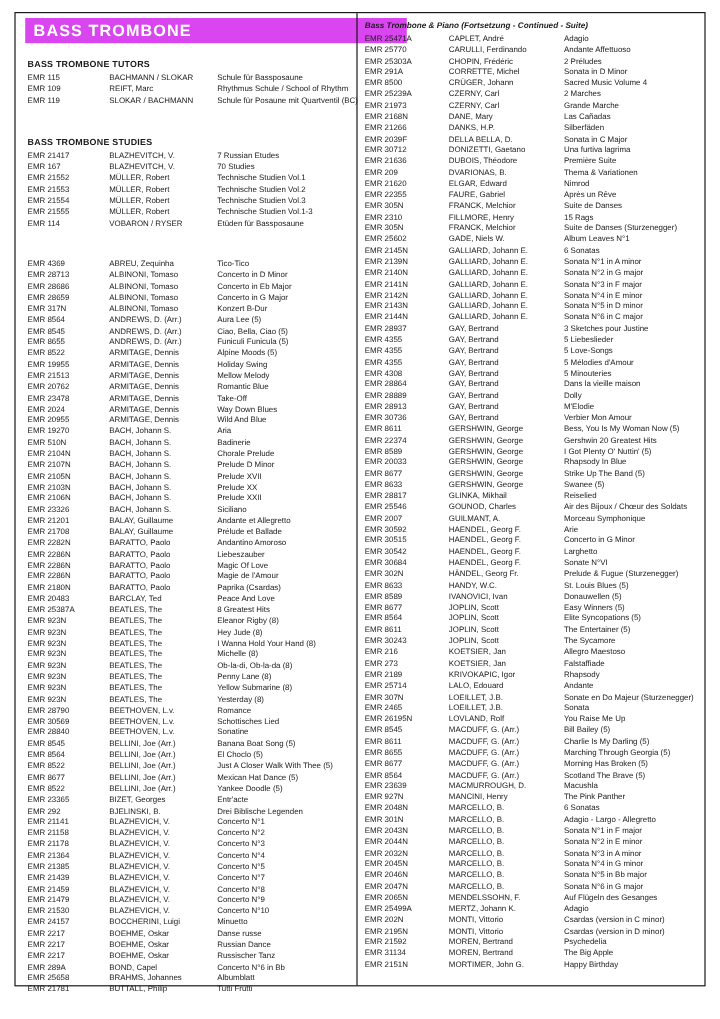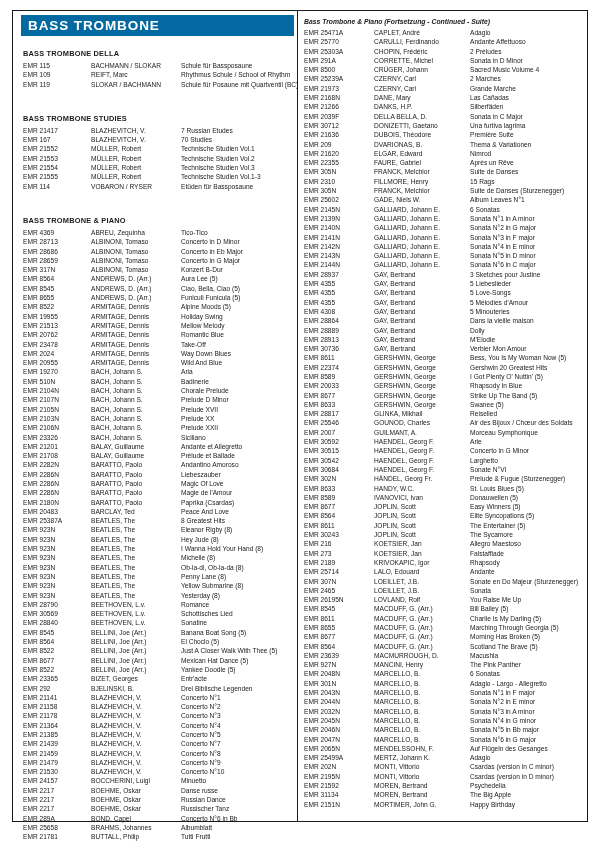--- a/index.html
+++ b/index.html
@@ -1,20 +1,20 @@
 <!DOCTYPE html>
 <html><head>
 <meta charset="utf-8">
 <style>
   * { margin:0; padding:0; box-sizing:border-box; }
   html,body { background:#e9e9e9; }
   body { width:600px; height:849px; font-family:"Liberation Sans", sans-serif; color:#1a1a1a; }
   .page { position:relative; width:600px; height:849px; background:#fff; overflow:hidden; }
   .frame { position:absolute; left:12px; top:10px; width:576px; height:812px; border:1px solid #1a1a1a; background:#fff; }
-  .titlebar { position:absolute; left:8px; top:4px; width:273px; height:21px; background:#0369a1; color:#fff;
+  .titlebar { position:absolute; left:8px; top:4px; width:318px; height:21px; background:#d946ef; color:#fff;
               font-weight:bold; font-size:13.5px; line-height:21px; padding-left:7px; letter-spacing:0.9px; }
   .lcol { position:absolute; left:10px; top:28px; width:272px; }
   .vdiv { position:absolute; left:284px; top:0; width:1px; height:100%; background:#1a1a1a; }
   .rcol { position:absolute; left:291px; top:6px; width:283px; }
   .section { margin-top:25px; }
   .section:first-child { margin-top:10px; }
   .sec-h { font-size:7.4px; font-weight:bold; letter-spacing:0.2px; margin-bottom:3px; }
   .r-h { font-size:6.8px; font-weight:bold; font-style:italic; line-height:10px; margin-bottom:1px; }
   .row { display:flex; font-size:6.6px; line-height:9.3px; white-space:nowrap; }
   .c-ref { flex:none; }
@@ -28,21 +28,21 @@
 </head>
 <body>
 
 <div class="page">
   <div class="frame">
 
     <div class="titlebar">BASS TROMBONE</div>
 
     <div class="lcol">
       <div class="section">
-        <div class="sec-h">BASS TROMBONE DELLA</div>
+        <div class="sec-h">BASS TROMBONE TUTORS</div>
         <div class="rows">
             <div class="row">
               <span class="c-ref">EMR 115</span>
               <span class="c-composer">BACHMANN / SLOKAR</span>
               <span class="c-title">Schule für Bassposaune</span>
             </div>
             <div class="row">
               <span class="c-ref">EMR 109</span>
               <span class="c-composer">REIFT, Marc</span>
               <span class="c-title">Rhythmus Schule / School of Rhythm</span>
@@ -88,21 +88,20 @@
               <span class="c-title">Technische Studien Vol.1-3</span>
             </div>
             <div class="row">
               <span class="c-ref">EMR 114</span>
               <span class="c-composer">VOBARON / RYSER</span>
               <span class="c-title">Etüden für Bassposaune</span>
             </div>
           </div>
       </div>
       <div class="section">
-        <div class="sec-h">BASS TROMBONE &amp; PIANO</div>
         <div class="rows">
             <div class="row">
               <span class="c-ref">EMR 4369</span>
               <span class="c-composer">ABREU, Zequinha</span>
               <span class="c-title">Tico-Tico</span>
             </div>
             <div class="row">
               <span class="c-ref">EMR 28713</span>
               <span class="c-composer">ALBINONI, Tomaso</span>
               <span class="c-title">Concerto in D Minor</span>

